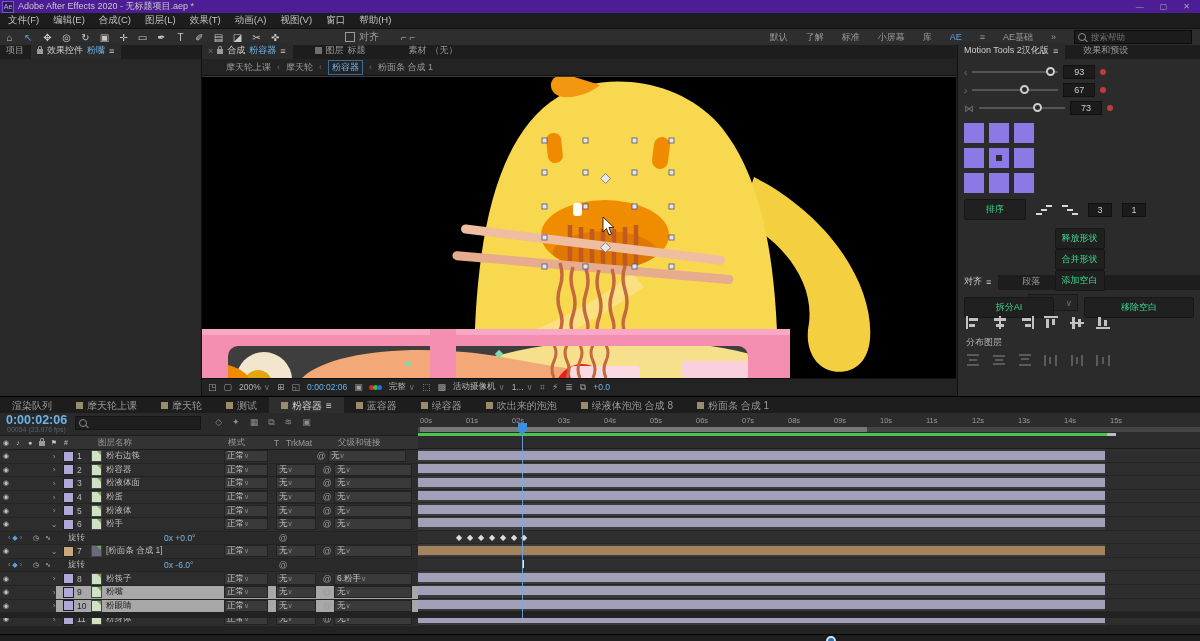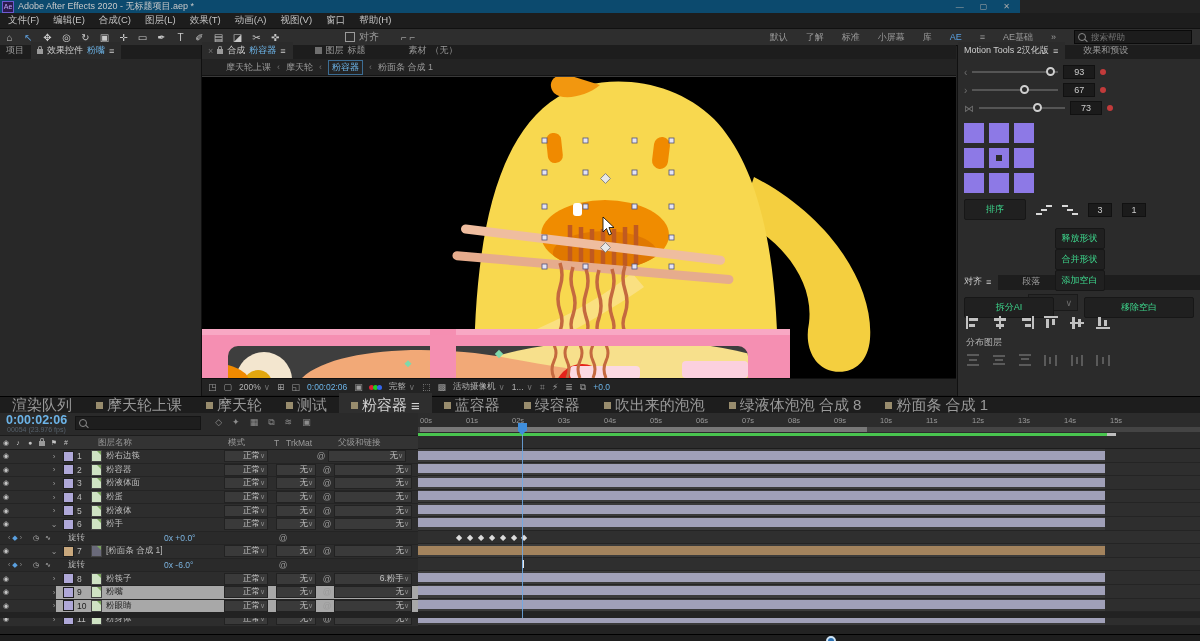--- a/index.html
+++ b/index.html
@@ -3,21 +3,21 @@
 <meta charset="utf-8">
 <style>
   html,body{margin:0;padding:0;background:#111;}
   #app{position:relative;width:1200px;height:641px;overflow:hidden;background:#232323;
        font-family:"Liberation Sans","DejaVu Sans",sans-serif;color:#bbb;font-size:10px;
        -webkit-font-smoothing:antialiased;}
   .abs{position:absolute;}
   .row{display:flex;align-items:center;}
 
   
-  .titlebar{left:0;top:0;width:1020px;height:13px;background:#0c4a6e;display:flex;align-items:center;color:#c9c9c9;font-size:9px;}
+  .titlebar{left:0;top:0;width:1200px;height:13px;background:#4c1d95;display:flex;align-items:center;color:#c9c9c9;font-size:9px;}
   .ae-logo{width:10px;height:10px;background:#2d1a4e;color:#b9a8f7;font-size:7px;display:flex;align-items:center;justify-content:center;margin:0 4px 0 2px;border:1px solid #6e5bd0;}
   .winbtns{margin-left:auto;display:flex;gap:16px;padding-right:10px;color:#aaa;font-size:8px;}
   .menubar{left:0;top:13px;width:1200px;height:15px;background:#1d1d1d;display:flex;align-items:center;gap:14px;padding-left:8px;color:#c4c4c4;font-size:9.5px;border-bottom:1px solid #111;}
   .toolbar{left:0;top:29px;width:1200px;height:16px;background:#2e2e2e;display:flex;align-items:center;color:#c8c8c8;font-size:10px;border-bottom:1px solid #0d0d0d;}
   .tool{width:19px;text-align:center;cursor:default;}
   .tool.sel{color:#61a6e8;}
   .tb-right{margin-left:auto;display:flex;align-items:center;gap:18px;padding-right:8px;color:#9c9c9c;font-size:9px;}
   .ws-ae{color:#5aa0e0;}
   .searchbox{display:flex;align-items:center;background:#1c1c1c;border:1px solid #0a0a0a;height:12px;width:110px;padding:0 3px;gap:3px;}
   .searchbox input{background:transparent;border:0;outline:0;color:#999;font-size:8.5px;width:90px;font-family:inherit;}
@@ -67,21 +67,21 @@
 
   .al-tabs{height:15px;background:#1d1d1d;display:flex;align-items:flex-end;font-size:9px;color:#9a9a9a;}
   .al-body{padding:4px 8px;font-size:9px;color:#b5b5b5;}
   .al-row{display:flex;gap:10px;margin:5px 0 7px 0;}
   .alicon{width:16px;height:13px;position:relative;}
   .alicon i,.alicon b{position:absolute;background:#c2c2c2;}
   .alicon.dim i,.alicon.dim b{background:#5a5a5a;}
   .al-dd{display:inline-flex;gap:14px;align-items:center;background:#262626;border:1px solid #1a1a1a;padding:1px 5px;color:#c9c9c9;}
 
   
-  .tl-tabs{left:0;top:396px;width:1200px;height:17px;background:#1d1d1d;display:flex;align-items:center;gap:0;font-size:15px;color:#9a9a9a;border-top:1px solid #000;}
+  .tl-tabs{left:0;top:396px;width:1200px;height:17px;background:#1d1d1d;display:flex;gap:0;font-size:10px;color:#9a9a9a;border-top:1px solid #000;}
   .ttab{display:flex;align-items:center;gap:4px;padding:3px 12px;white-space:nowrap;}
   .ttab.active{background:#2e2e2e;color:#d5d5d5;}
   .tl-left{left:0;top:413px;width:418px;height:205px;background:#2a2a2a;}
   .tl-head{height:22px;display:flex;align-items:flex-start;border-bottom:1px solid #1c1c1c;background:#2a2a2a;}
   .bigtc{color:#6cb4e8;font-size:12.5px;font-weight:bold;padding:2px 0 0 6px;line-height:11px;}
   .frameinfo{color:#56606a;font-size:7px;padding-left:7px;}
   .tl-search{display:flex;align-items:center;gap:3px;background:#1e1e1e;border:1px solid #141414;width:118px;height:12px;margin:3px 0 0 8px;padding:0 3px;}
   .tl-search input{background:transparent;border:0;outline:0;width:100px;color:#999;font-size:8px;font-family:inherit;}
   .tl-hicons{display:flex;gap:10px;margin:4px 0 0 14px;color:#8d8d8d;font-size:9px;}
   .tl-cols{height:13px;background:#333;display:flex;align-items:center;color:#9a9a9a;font-size:8.5px;border-bottom:1px solid #1c1c1c;}
@@ -92,21 +92,21 @@
   .c-sp{width:36px;}
   .c-tw{width:12px;color:#9a9a9a;font-size:8px;text-align:center;}
   .c-chip{width:9px;height:9px;margin:0 3px;background:#afa8d8;border:1px solid #1f1f1f;}
   .c-chip.tan{background:#c9a87d;}
   .c-num{width:14px;text-align:left;}
   .c-lic{width:9px;height:10px;background:#cfe3c4;border:1px solid #444;margin-right:4px;position:relative;}
   .c-lic::after{content:"";position:absolute;right:0;top:0;border:2px solid #7da75f;border-left-color:transparent;border-bottom-color:transparent;}
   .c-lic.comp{background:#6a6a7a;}
   .c-name{width:118px;white-space:nowrap;overflow:hidden;}
   .dk .c-name,.dk .c-num{color:#1d1d1d;}
-  .box{display:flex;justify-content:flex-end;align-items:center;background:#3a3a3a;border:1px solid #222;height:10px;padding:0 2px;color:#c2c2c2;}
+  .box{display:flex;justify-content:flex-start;align-items:center;background:#3a3a3a;border:1px solid #222;height:10px;padding:0 2px;color:#c2c2c2;}
   .box b{font-weight:normal;color:#8b8b8b;font-size:7px;}
   .bx-mode{width:38px;margin-right:8px;}
   .bx-trk{width:34px;margin-right:4px;}
   .bx-par{width:72px;}
   .c-at{width:14px;text-align:center;color:#9a9a9a;}
   .prow{background:#2a2a2a;}
   .prow .nav{width:30px;display:flex;gap:2px;justify-content:center;color:#8a8a8a;font-size:7px;}
   .prow .nav .kd{color:#5aa0e0;}
   .prop-label{color:#b5b5b5;margin-left:52px;width:96px;}
   .prop-val{color:#7cb4e0;width:60px;}

